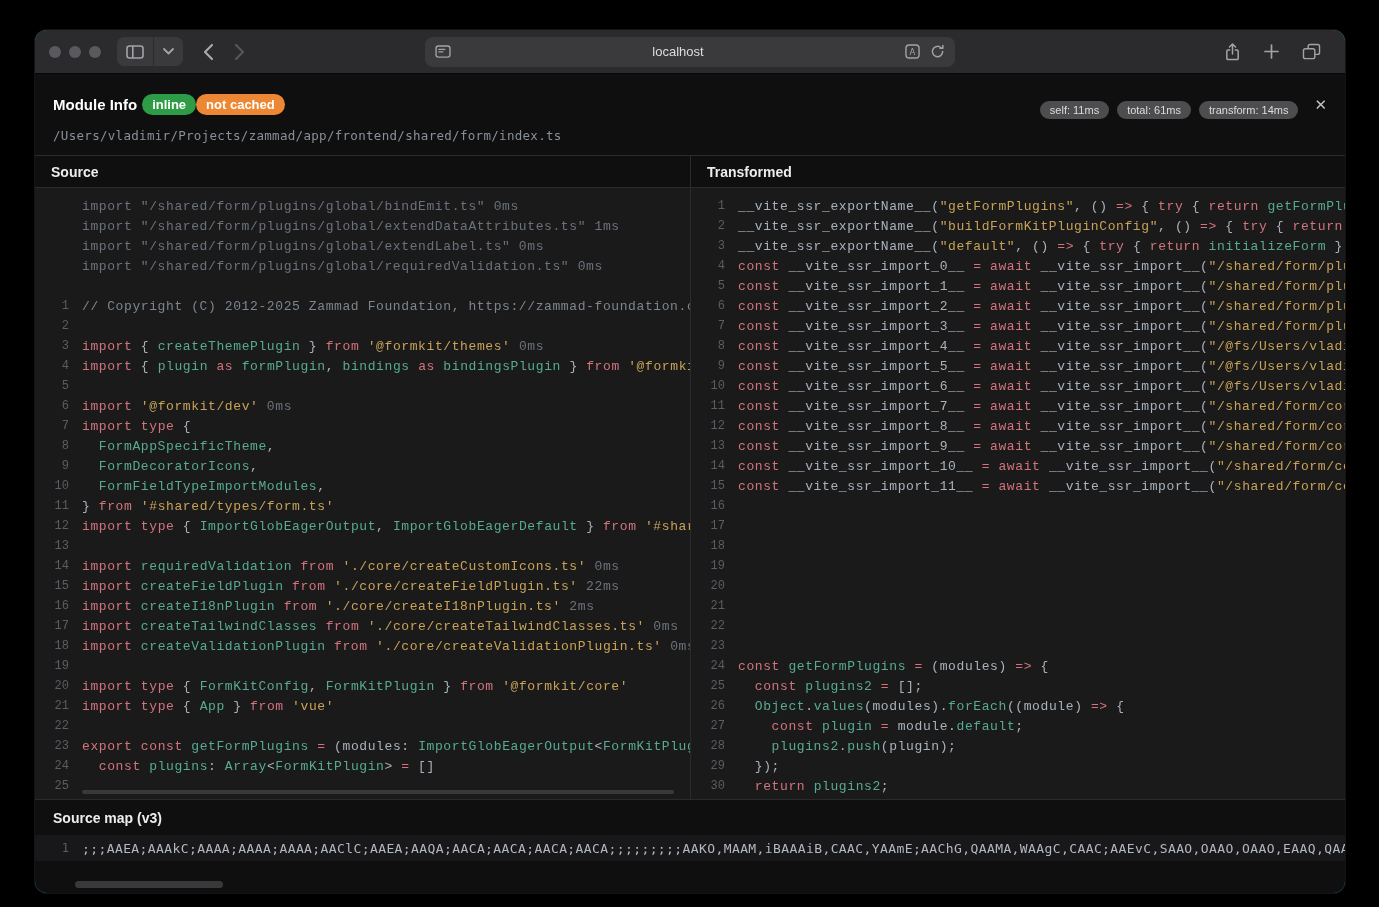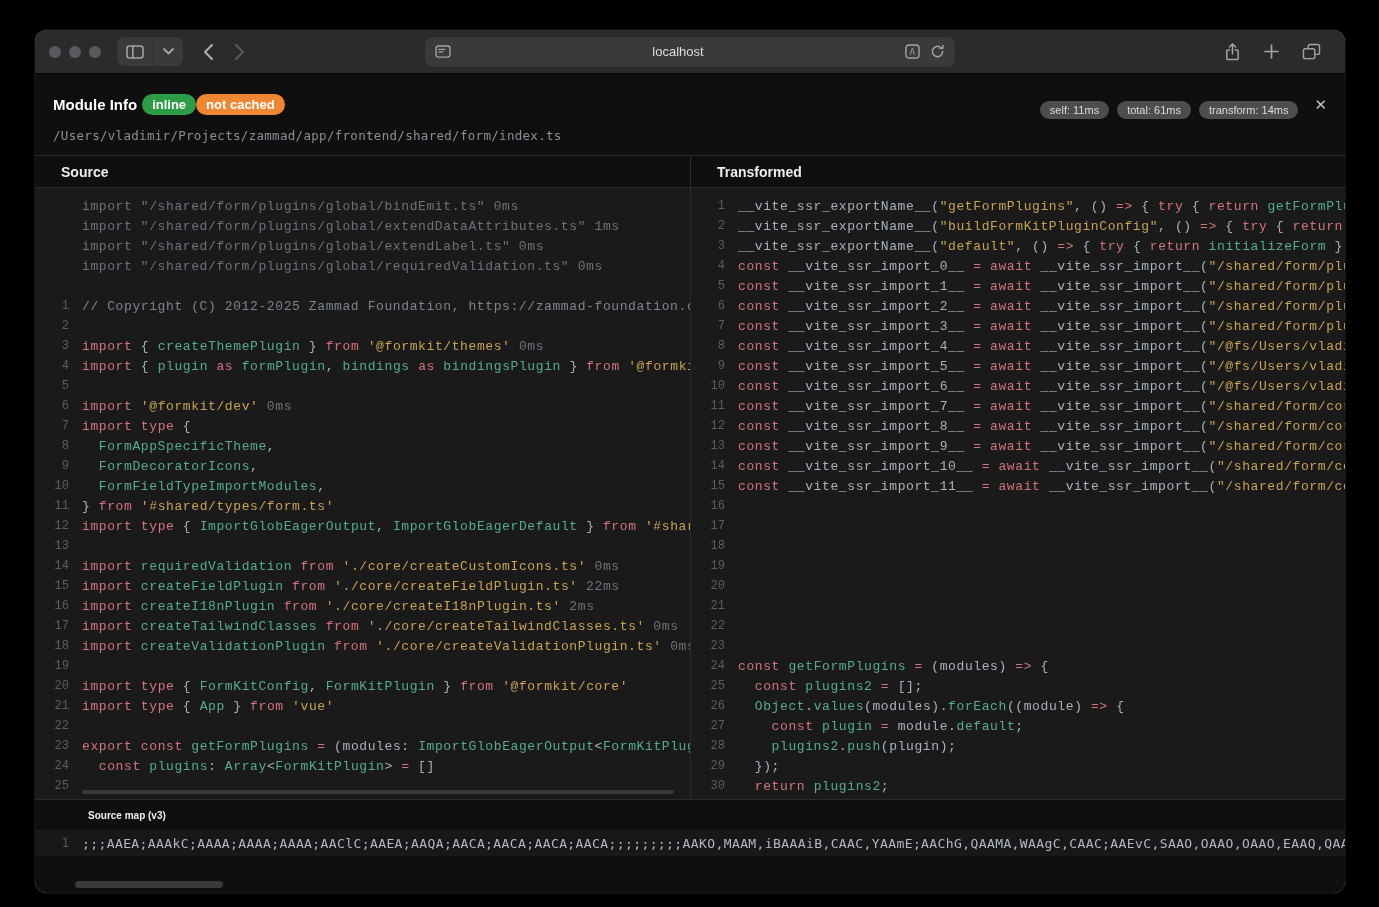--- a/index.html
+++ b/index.html
@@ -40,39 +40,39 @@
   .metric { font-size:11px; padding:3px 10px; border-radius:999px; background:#4d4d50; color:#dcdcde;margin-top:12px; }
   .close-x { margin-left:16px; color:#c2c2c6; font-size:15px; line-height:1; cursor:pointer; }
   .path { margin-top:9px; font-family:"DejaVu Sans Mono", monospace; font-size:12.5px;
           color:#8a9098; letter-spacing:0.3px; }
 
   
   .panels { flex:none; height:644px; display:flex; border-top:1px solid #2b2b2c; min-width:0; }
   .panel { display:flex; flex-direction:column; min-width:0; }
   .panel.left { width:656px; flex:none; border-right:1px solid #2b2b2c; position:relative; }
   .panel.right { flex:1; }
-  .panel-header { flex:none; height:32px; display:flex; align-items:center; padding:0 26px;
+  .panel-header { flex:none; height:32px; display:flex; align-items:center; padding:0 16px;
                   font-size:14px; font-weight:bold; color:#ecedee; border-bottom:1px solid #2b2b2c; }
   .panel-code { flex:1; overflow:hidden; background:#1a1a1b; padding:8px 0 0 8px;
                 font-family:Liberation Mono, monospace; font-size:13px; letter-spacing:0.6px; }
   .code-line { height:20px; display:flex; align-items:center; white-space:pre; }
   .ln { flex:none; width:26px; text-align:right; margin-right:13px; color:#575e66;
         font-size:12px; letter-spacing:0; }
   .tok-k { color:#d3747c; }   
   .tok-s { color:#c9a257; }   
   .tok-i { color:#58ab93; }   
   .tok-p { color:#a9b2bc; }   
   .tok-c { color:#7d858f; }   
   .tok-g { color:#6c727b; }   
   .h-scrollbar { position:absolute; left:47px; right:16px; bottom:5px; height:4px;
                  border-radius:2px; background:#39393b; }
 
   
   .sourcemap { flex:1; border-top:1px solid #2b2b2c; padding-top:10px; }
-  .sm-title { padding:0 18px; font-size:10px; font-weight:bold; color:#ecedee;margin-left:35px; }
+  .sm-title { padding:0 18px; font-size:14px; font-weight:bold; color:#ecedee; }
   .map-row { margin-top:9px; height:26px; background:#18181a; display:flex; align-items:center;
              padding-left:8px; font-family:"DejaVu Sans Mono", monospace; font-size:13px;
              letter-spacing:0.4px; overflow:hidden; }
   .map-text { color:#b3b9c0; white-space:pre; overflow:hidden; }
 
   .window-scroll-thumb { position:absolute; left:40px; bottom:5px; width:148px; height:7px;
                          border-radius:4px; background:#39393b; }
 </style>
 </head>
 <body>

